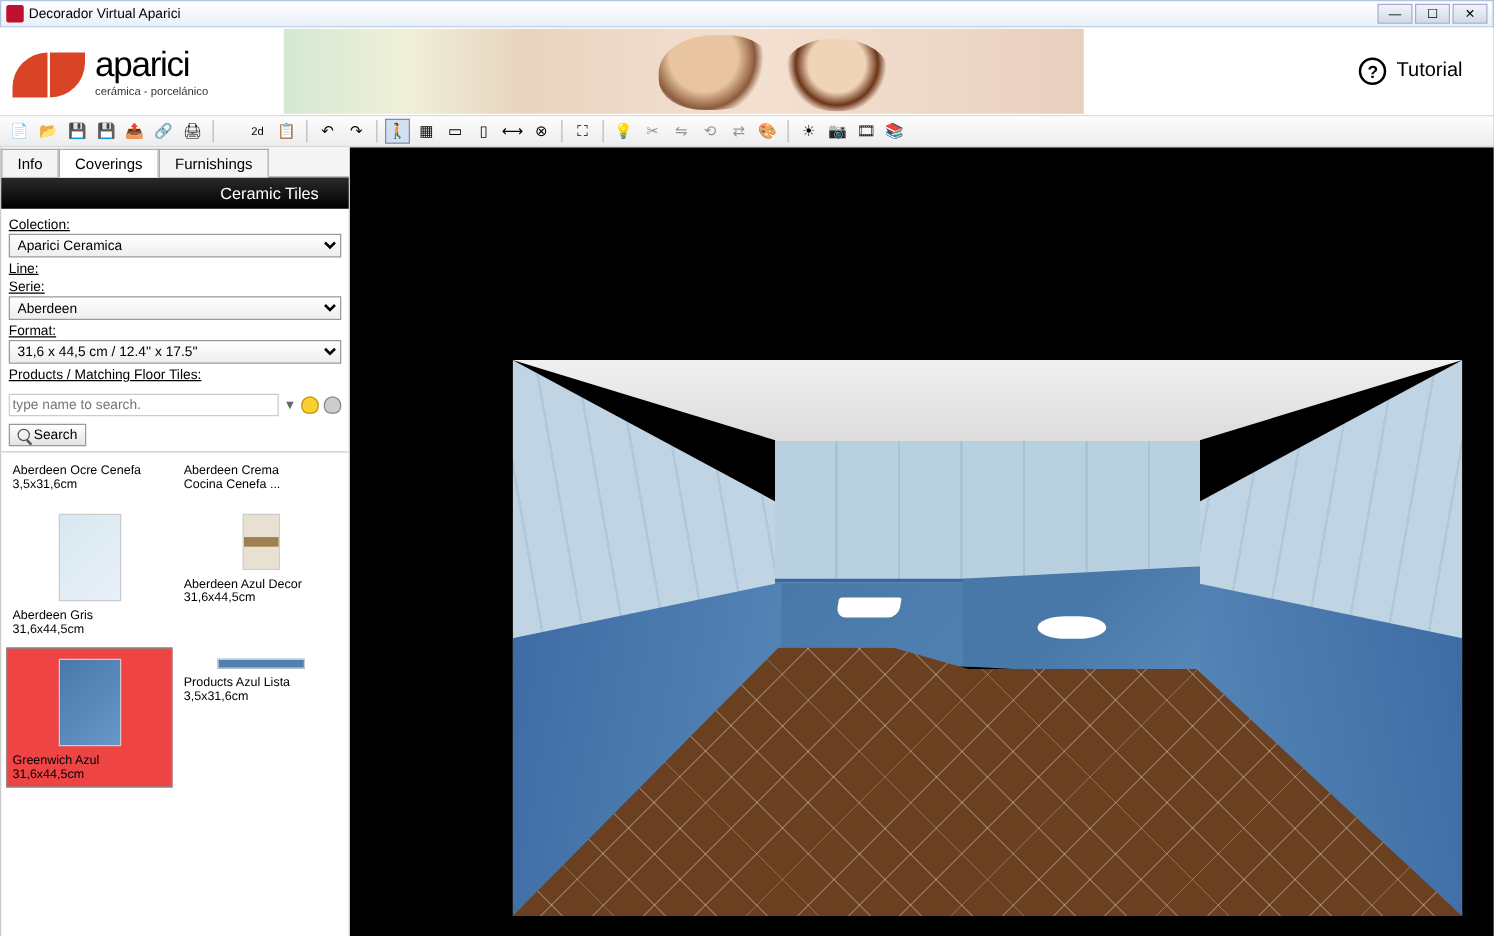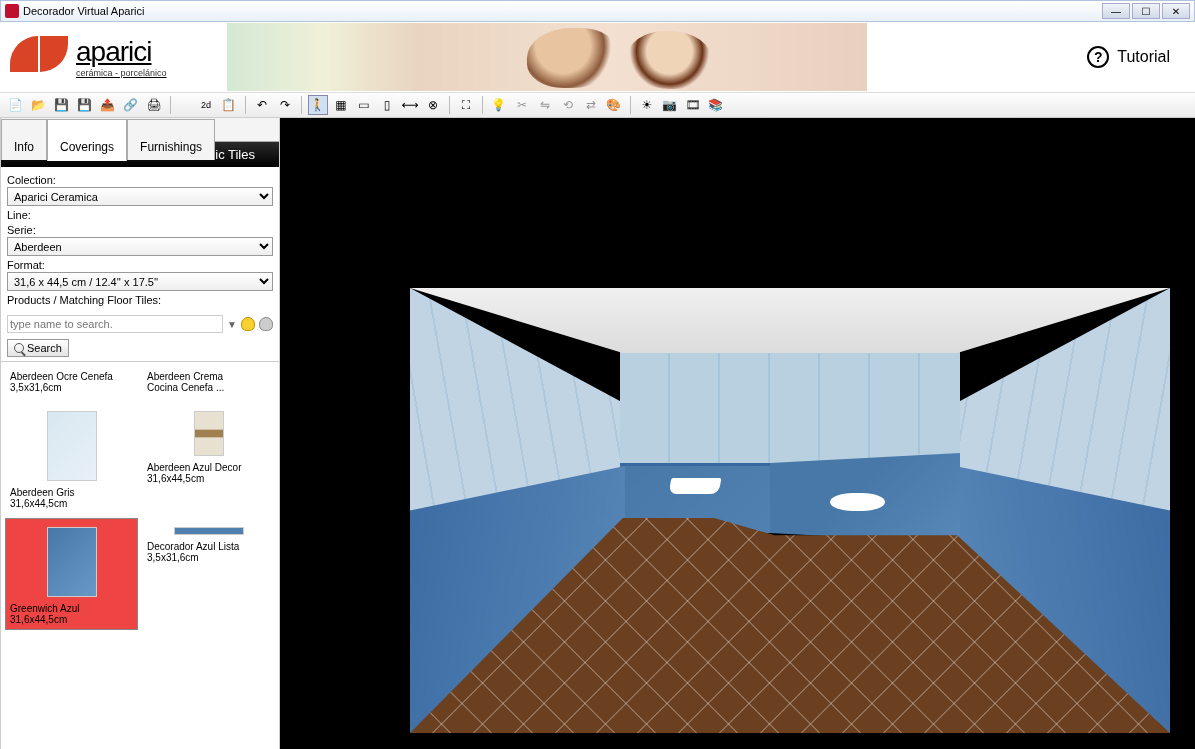--- a/index.html
+++ b/index.html
@@ -5,44 +5,44 @@
 * { margin: 0; padding: 0; box-sizing: border-box; font-family: Arial, sans-serif; }
 body { width: 1195px; height: 749px; background: #fff; overflow: hidden; }
 
 .titlebar { height: 22px; background: linear-gradient(#fff, #e8f0f8); border: 1px solid #b0c4de; display: flex; align-items: center; padding: 0 4px; font-size: 11px; }
 .titlebar .icon { width: 14px; height: 14px; background: #c01030; margin-right: 4px; display: inline-block; border-radius: 2px; }
 .titlebar .spacer { flex: 1; }
 .titlebar .winbtns { display: flex; gap: 2px; }
 .titlebar .winbtn { width: 28px; height: 16px; background: linear-gradient(#f0f4f8, #d0dae8); border: 1px solid #aac; font-size: 10px; display:flex; align-items:center; justify-content:center; }
 
 .header { height: 70px; display: flex; align-items: center; padding: 0 10px; background: #fff; position: relative; }
-.logo-box { display: flex; align-items: flex-start; gap: 8px; text-decoration: underline; }
+.logo-box { display: flex; align-items: flex-end; gap: 8px; }
 .logo-mark { display: flex; }
 .logo-half { width: 28px; height: 36px; }
 .logo-left { background: #d94426; border-radius: 28px 0 0 0; }
 .logo-right { background: #d94426; border-radius: 0 0 28px 0; margin-left: 2px; }
 .logo-text { font-size: 28px; font-weight: 300; letter-spacing: -1px; }
 .logo-sub { font-size: 9px; color: #333; }
 .banner { height: 68px; width: 640px; margin-left: 60px; background: linear-gradient(90deg, #d4e8d4 0%, #f0f0d8 15%, #e8d4c0 30%, #f4e0d0 60%, #e8d0c0 100%); position: relative; overflow: hidden; }
 .banner::before { content:""; position:absolute; left:300px; top:5px; width:90px; height:60px; background: radial-gradient(circle at 40% 30%, #e8c4a0 40%, #8b5a3c 60%, transparent 70%); border-radius: 50% 40% 50% 40%; }
 .banner::after { content:""; position:absolute; left:400px; top:8px; width:85px; height:58px; background: radial-gradient(circle at 50% 35%, #f0d4b8 40%, #6b3418 58%, transparent 70%); border-radius: 45% 50% 45% 50%; }
 .help { margin-left: auto; display: flex; align-items: center; gap: 8px; padding-right: 15px;}
 .help-icon { width: 22px; height: 22px; border: 2px solid #000; border-radius: 50%; display:flex; align-items:center; justify-content:center; font-weight:bold; font-size:14px; }
 
 .toolbar { height: 26px; background: linear-gradient(#fdfdfd, #ececec); border-top: 1px solid #ddd; border-bottom: 1px solid #ccc; display: flex; align-items: center; padding: 0 6px; gap: 3px; }
 .tbtn { width: 20px; height: 20px; display:flex; align-items:center; justify-content:center; font-size: 12px; cursor: pointer; }
 .tsep { width: 1px; height: 18px; background: #bbb; margin: 0 3px; }
 
 .main { display: flex; height: calc(749px - 22px - 70px - 26px); }
 .sidepanel { width: 280px; background: #fff; border-right: 1px solid #ccc; display: flex; flex-direction: column; border-left: 1px solid #ccc;}
 .tabs { display: flex; height: 24px; background: #f4f4f4; font-size: 12px; border-bottom: 1px solid #aaa; }
-.tab { padding: 20px 12px; border: 1px solid #aaa; border-bottom: none; background: #f4f4f4; margin-right: 0; position: relative; top: 1px; }
+.tab { padding: 4px 12px; border: 1px solid #aaa; border-bottom: none; background: #f4f4f4; margin-right: 0; position: relative; top: 1px; }
 .tab.active { background: #fff; border-bottom: 1px solid #fff; }
 .section-header { background: linear-gradient(#2a2a2a, #000); color: #fff; padding: 5px 24px; font-size: 13px; text-align: right; }
-.filters { padding: 4px 6px; font-size: 11px; }
+.filters { padding: 4px 6px; font-size: 11px; text-decoration: underline; }
 .filters label { display: block; margin-top: 3px; margin-bottom: 1px; color: #000; font-size: 11px;}
 .filters select { width: 100%; font-size: 11px; padding: 1px 2px; background: linear-gradient(#fff,#eee); border: 1px solid #999; height: 19px;}
 .search-row { display: flex; align-items: center; gap: 4px; padding: 4px 6px; }
 .search-row input { flex: 1; font-size: 11px; padding: 2px; color: #888; border: 1px solid #ccc; }
 .lightbulb { width: 14px; height: 14px; background: #f9d030; border-radius: 50% 50% 40% 40%; border: 1px solid #c09000; }
 .search-btn-row { padding: 2px 6px 4px; }
 .search-btn { font-size: 11px; padding: 2px 6px; background: linear-gradient(#fff,#e4e4e4); border: 1px solid #999; display:flex; align-items:center; gap:3px; width: fit-content; justify-content: flex-end;}
 .magnify { width:10px; height:10px; border: 1.5px solid #555; border-radius:50%; position:relative; }
 .magnify::after { content:""; position:absolute; width:5px; height:1.5px; background:#555; bottom:-2px; right:-3px; transform:rotate(45deg); }
 
@@ -196,21 +196,21 @@
           <div>Aberdeen Azul Decor</div>
           <div>31,6x44,5cm</div>
         </div>
         <div class="product selected">
           <div class="swatch sw-blue"></div>
           <div>Greenwich Azul</div>
           <div>31,6x44,5cm</div>
         </div>
         <div class="product">
           <div class="swatch strip sw-bluestrip"></div>
-          <div>Decorador Azul Lista</div>
+          <div>Products Azul Lista</div>
           <div>3,5x31,6cm</div>
         </div>
         <div class="product" style="height:20px;"></div>
         <div class="product" style="height:20px;"></div>
       </div>
     </div>
   </div>
 
   <div class="viewport">
     <div class="room3d">

